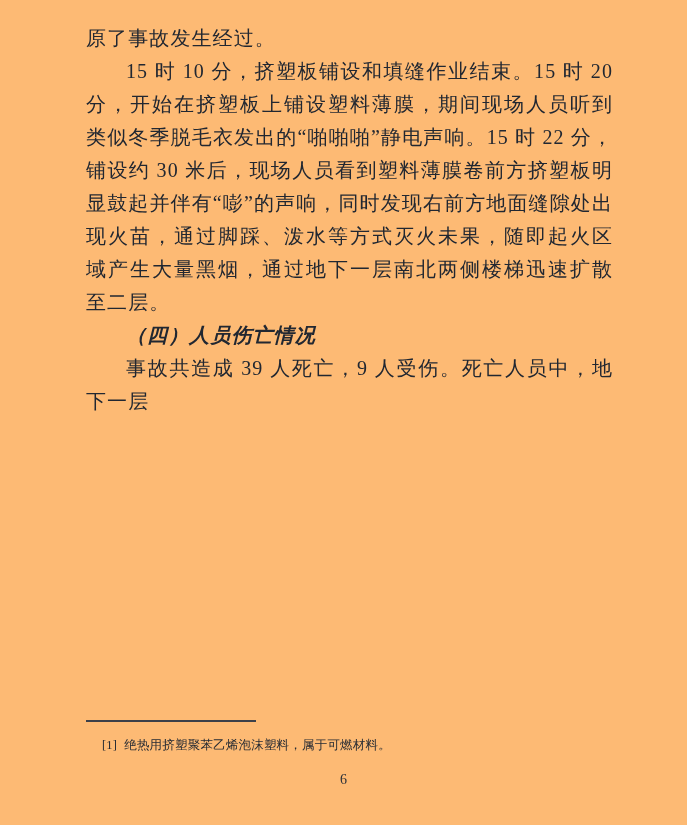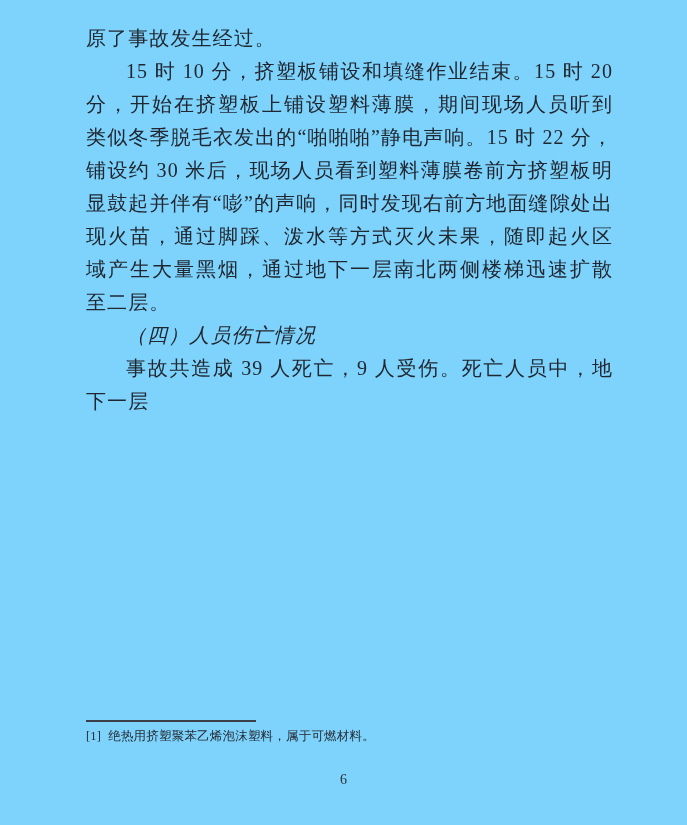--- a/index.html
+++ b/index.html
@@ -8,21 +8,21 @@
     height: 825px;
     background: #ffffff;
     position: relative;
     overflow: hidden;
     font-family: "Liberation Serif", "DejaVu Serif", serif;
     color: #212731;
   }
   .page {
     position: absolute;
     inset: 0;
-    background: #7dd3fc;
+    background: #fdba74;
   }
   .content {
     position: absolute;
     left: 86px;
     top: 22px;
     width: 527px;
     font-size: 20px;
     line-height: 33px;
     letter-spacing: 1.1px;
     text-align: justify;
@@ -33,35 +33,36 @@
   }
   .para.no-indent { text-indent: 0; }
   sup.fnref {
     font-size: 11px;
     letter-spacing: 0;
     line-height: 0;
     vertical-align: 7px;
   }
   .heading {
     font-style: italic;
+    font-weight: bold;
   }
   .footnotes {
     position: absolute;
     left: 86px;
     top: 720px;
     width: 530px;
   }
   .fn-rule {
     width: 170px;
     height: 0;
     border-top: 2px solid #3c4049;
     margin-bottom: 7px;
   }
   .fn {
-    margin: 0;
+    margin: 16px;
     font-size: 12.5px;
     line-height: 15.5px;
     letter-spacing: 0.2px;
     text-align: left;
     color: #262b33;
   }
   .fn-marker { margin-right: 7px; }
   .page-number {
     position: absolute;
     left: 0;

